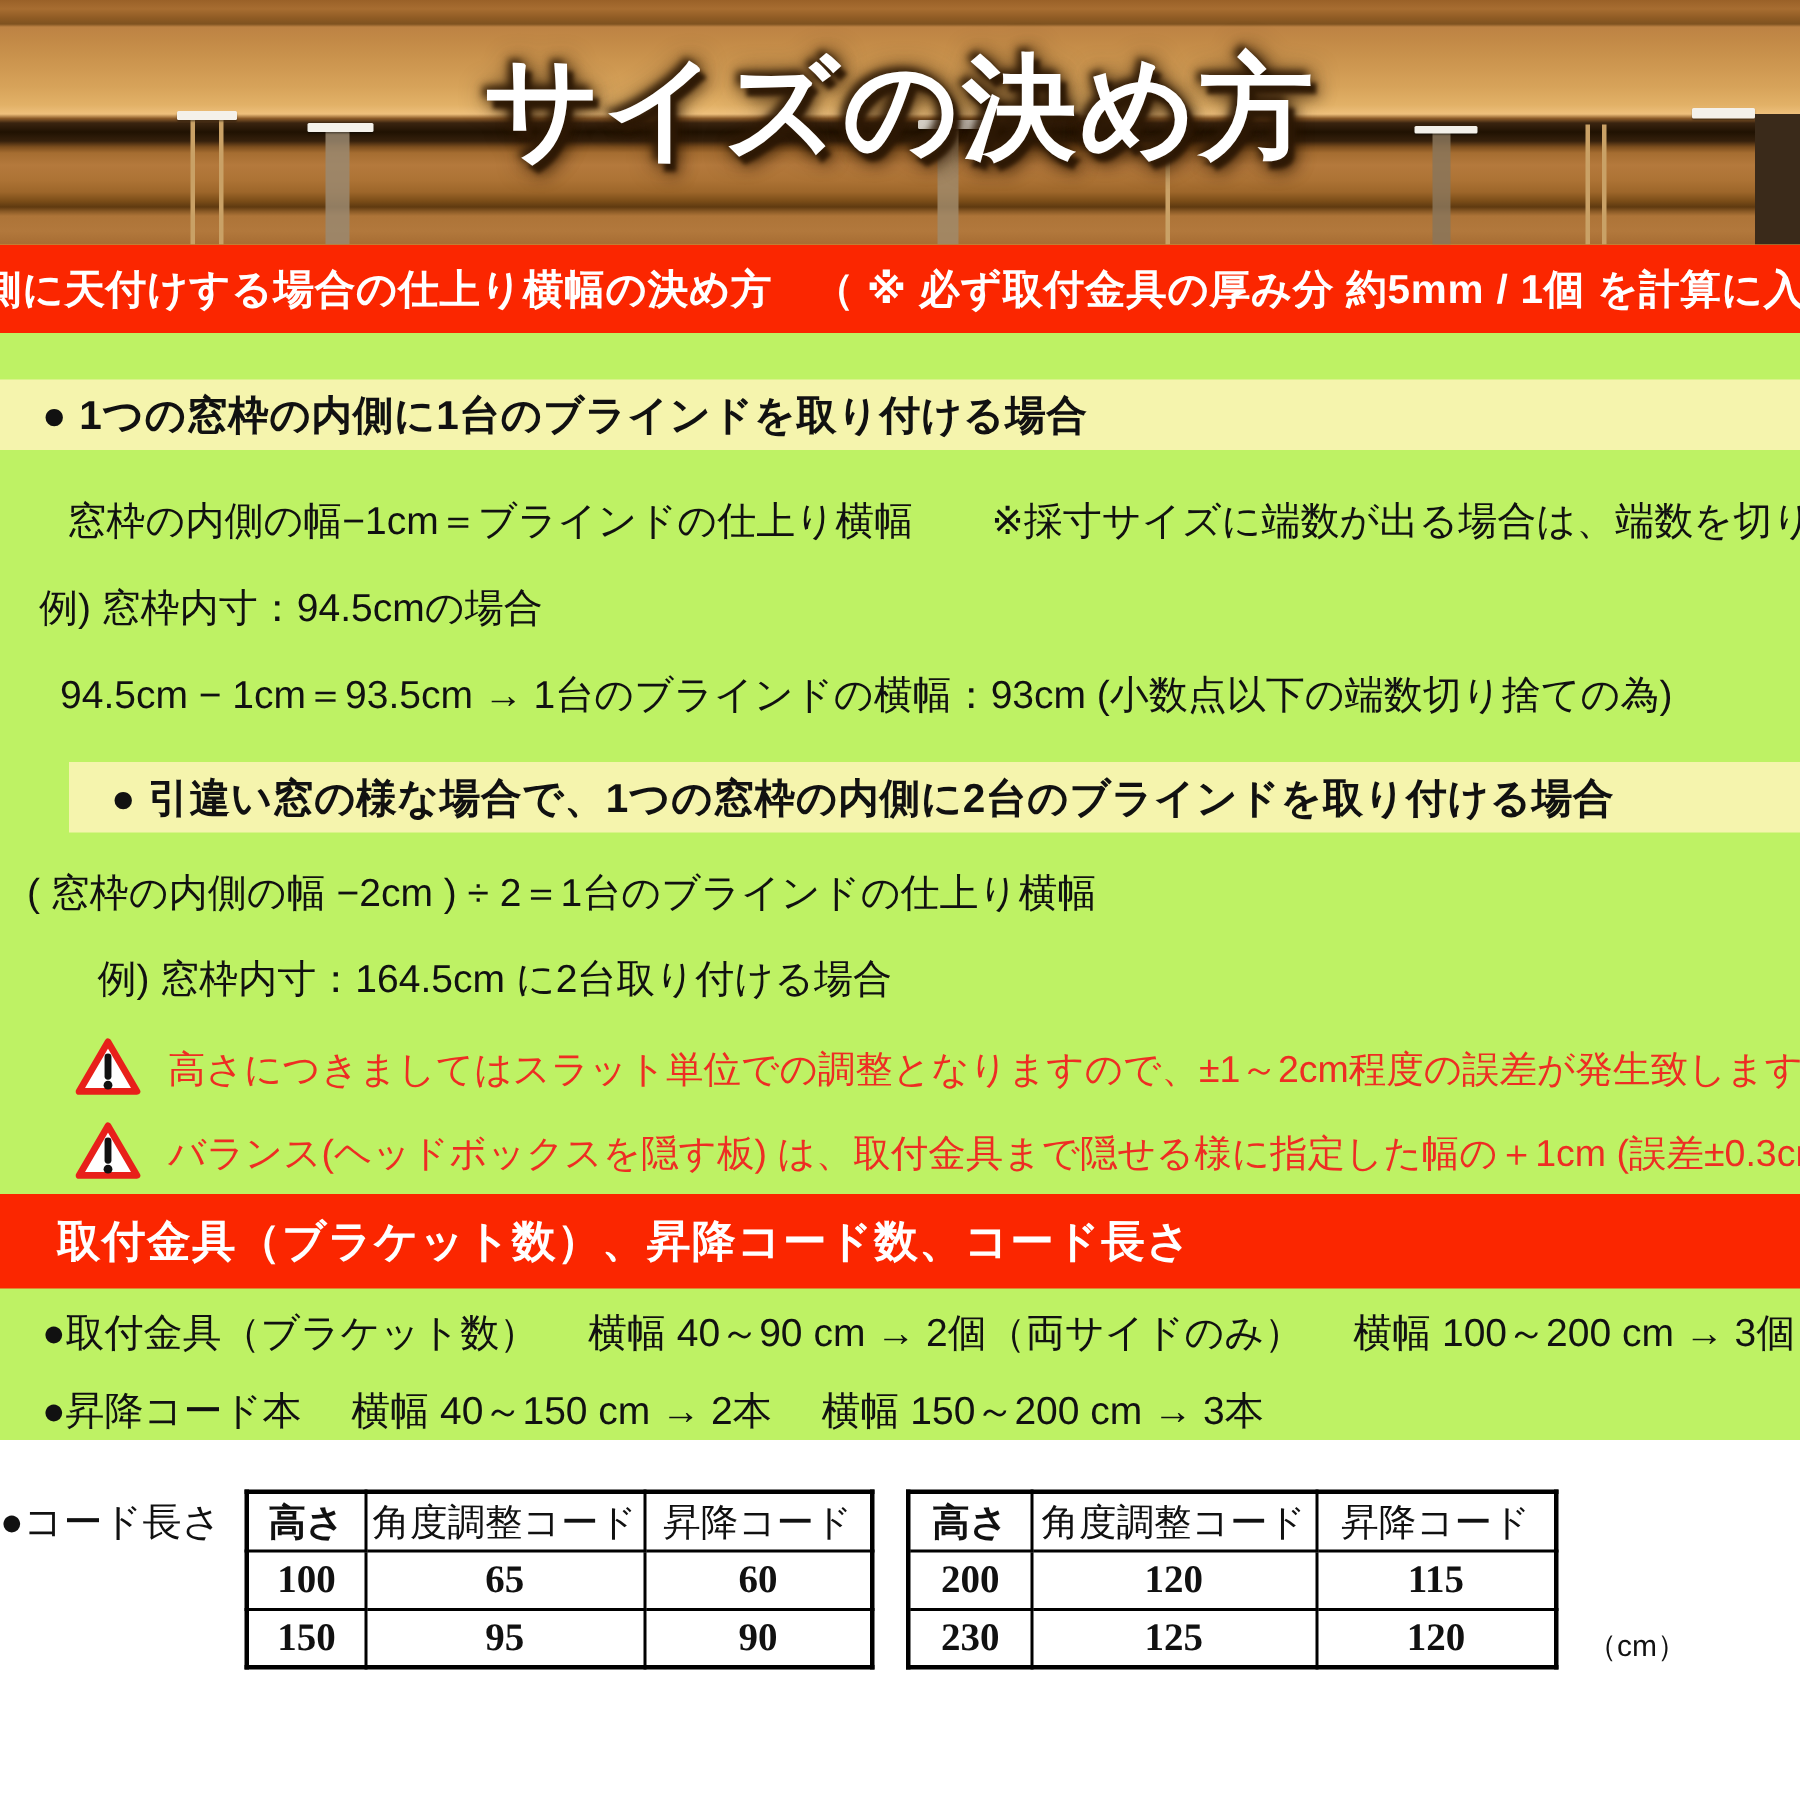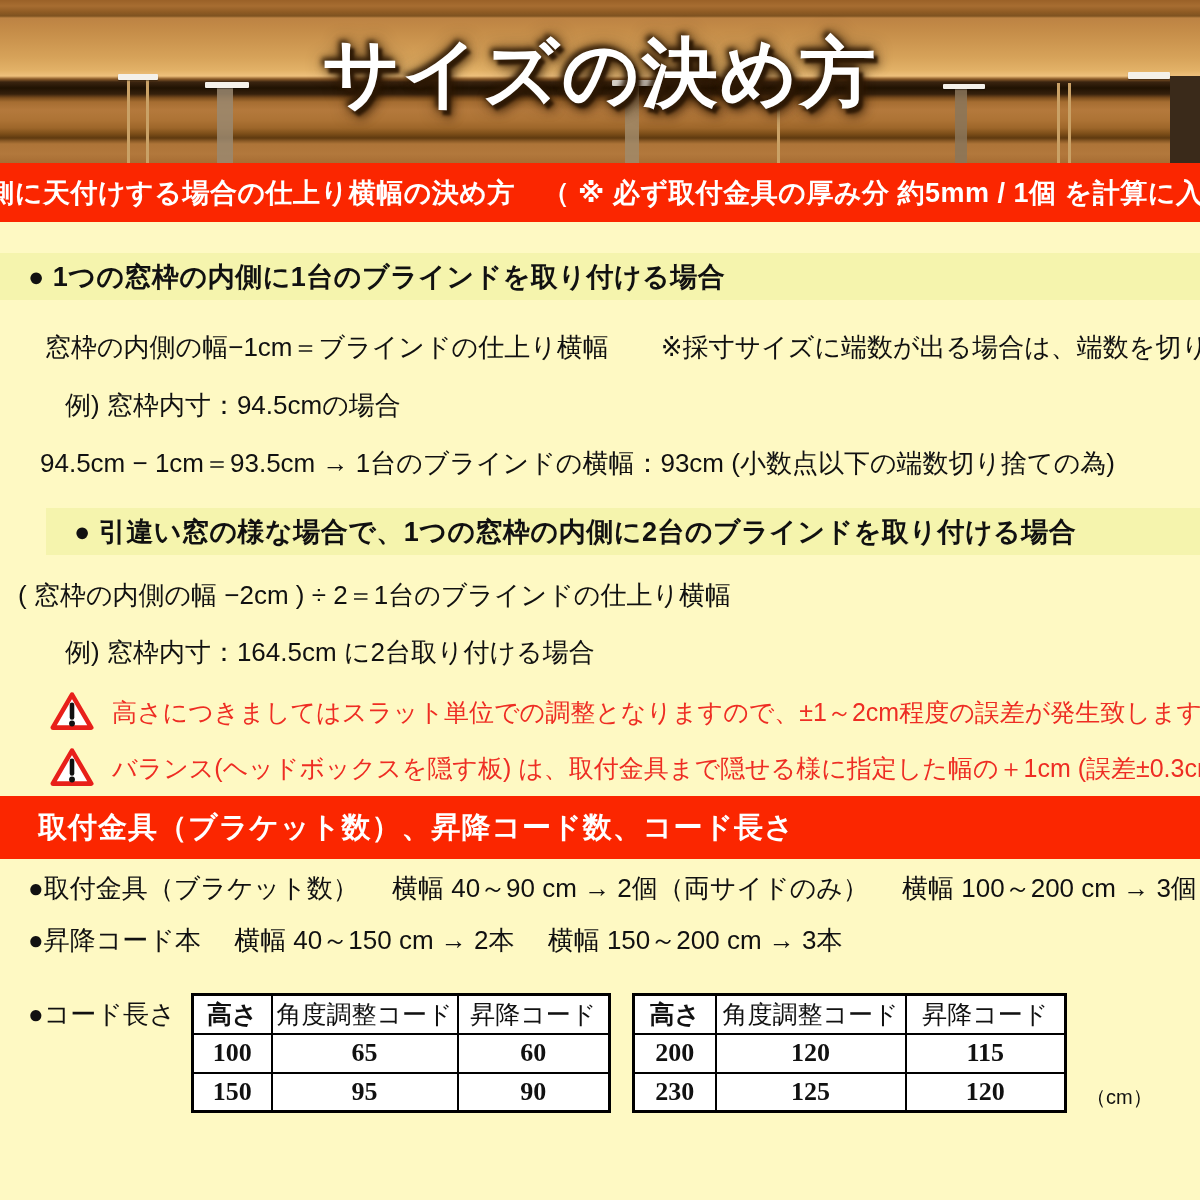--- a/index.html
+++ b/index.html
@@ -1,21 +1,21 @@
 <!DOCTYPE html>
 <html><head>
 <meta charset="utf-8">
 <style>
   * { margin:0; padding:0; box-sizing:border-box; }
   html,body { width:1200px; background:#fff; }
   body {
     font-family:"Liberation Sans","DejaVu Sans",sans-serif;
     color:#111; width:1200px; height:1200px; overflow:hidden;
   }
-  .page { width:1200px; height:1200px; background:#fef9c3; position:relative; }
+  .page { width:1200px; height:960px; background:#bef264; position:relative; }
 
   
   .banner {
     position:relative; height:163px; overflow:hidden;
     background:linear-gradient(180deg,
       #9a6128 0px,#a76d31 6px,#8f5b24 12px,#7e5220 16px,
       #bd8344 18px,#c28946 26px,#cb944e 40px,#d7a35a 58px,
       #e2b167 70px,#eec07c 76px,
       #8a5a28 79px,#3a2410 82px,#201202 88px,#35200c 94px,#7c4e1e 98px,
       #a56d31 102px,#b4793c 110px,#ad7335 120px,#9d662a 128px,
@@ -48,21 +48,21 @@
   .yellow-header {
     background:#f5f4ad; height:47px; display:flex; align-items:center;
     padding-left:28px; font-size:27px; font-weight:bold; letter-spacing:.5px;
   }
   .yh1 { margin-top:31px; }
   .yh2 { margin-top:30px;margin-left:46px; }
 
   
   .line { font-size:26px; line-height:30px; white-space:nowrap; }
   .s1-formula { margin-top:32px; padding-left:45px; }
-  .s1-example { margin-top:28px; padding-left:65px; }
+  .s1-example { margin-top:28px; padding-left:26px; }
   .s1-calc    { margin-top:28px; padding-left:40px; }
   .s2-formula { margin-top:25px; padding-left:18px; }
   .s2-example { margin-top:27px; padding-left:65px; }
   .s2-calc    { margin-top:27px; padding-left:14px; }
 
   
   .warning { display:flex; align-items:center; gap:18px; padding-left:50px; height:46px; }
   .warning1 { margin-top:22px; }
   .warning2 { margin-top:10px; }
   .warning svg { width:44px; height:44px; flex:0 0 auto; }
@@ -74,21 +74,21 @@
     display:flex; align-items:center; padding-left:38px;
     font-size:29px; font-weight:bold; letter-spacing:1px;
   }
 
   
   .bullet { font-size:26px; line-height:30px; padding-left:28px; white-space:nowrap; }
   .bullet1 { margin-top:14px; }
   .bullet2 { margin-top:22px; }
 
   
-  .cord-row { margin-top:38px; display:flex; align-items:flex-start; padding-left:28px; }
+  .cord-row { margin-top:38px; display:flex; align-items:flex-start; }
   .cord-label { font-size:26px; line-height:30px; width:163px; margin-top:6px; white-space:nowrap; }
   table.cord-table { border-collapse:collapse; border:3px solid #000; }
   .cord-table th, .cord-table td {
     border:2px solid #000; text-align:center; vertical-align:middle;
     height:39px; background:#fff;font-family:Liberation Serif, serif;
   }
   .cord-table th { font-size:25px; font-weight:normal; }
   .cord-table th.col-height { font-weight:bold; }
   .cord-table td { font-size:26px; font-weight:bold; }
   .t-left  th:nth-child(1){ width:79px; }  .t-left  th:nth-child(2){ width:186px; } .t-left  th:nth-child(3){ width:152px; }

